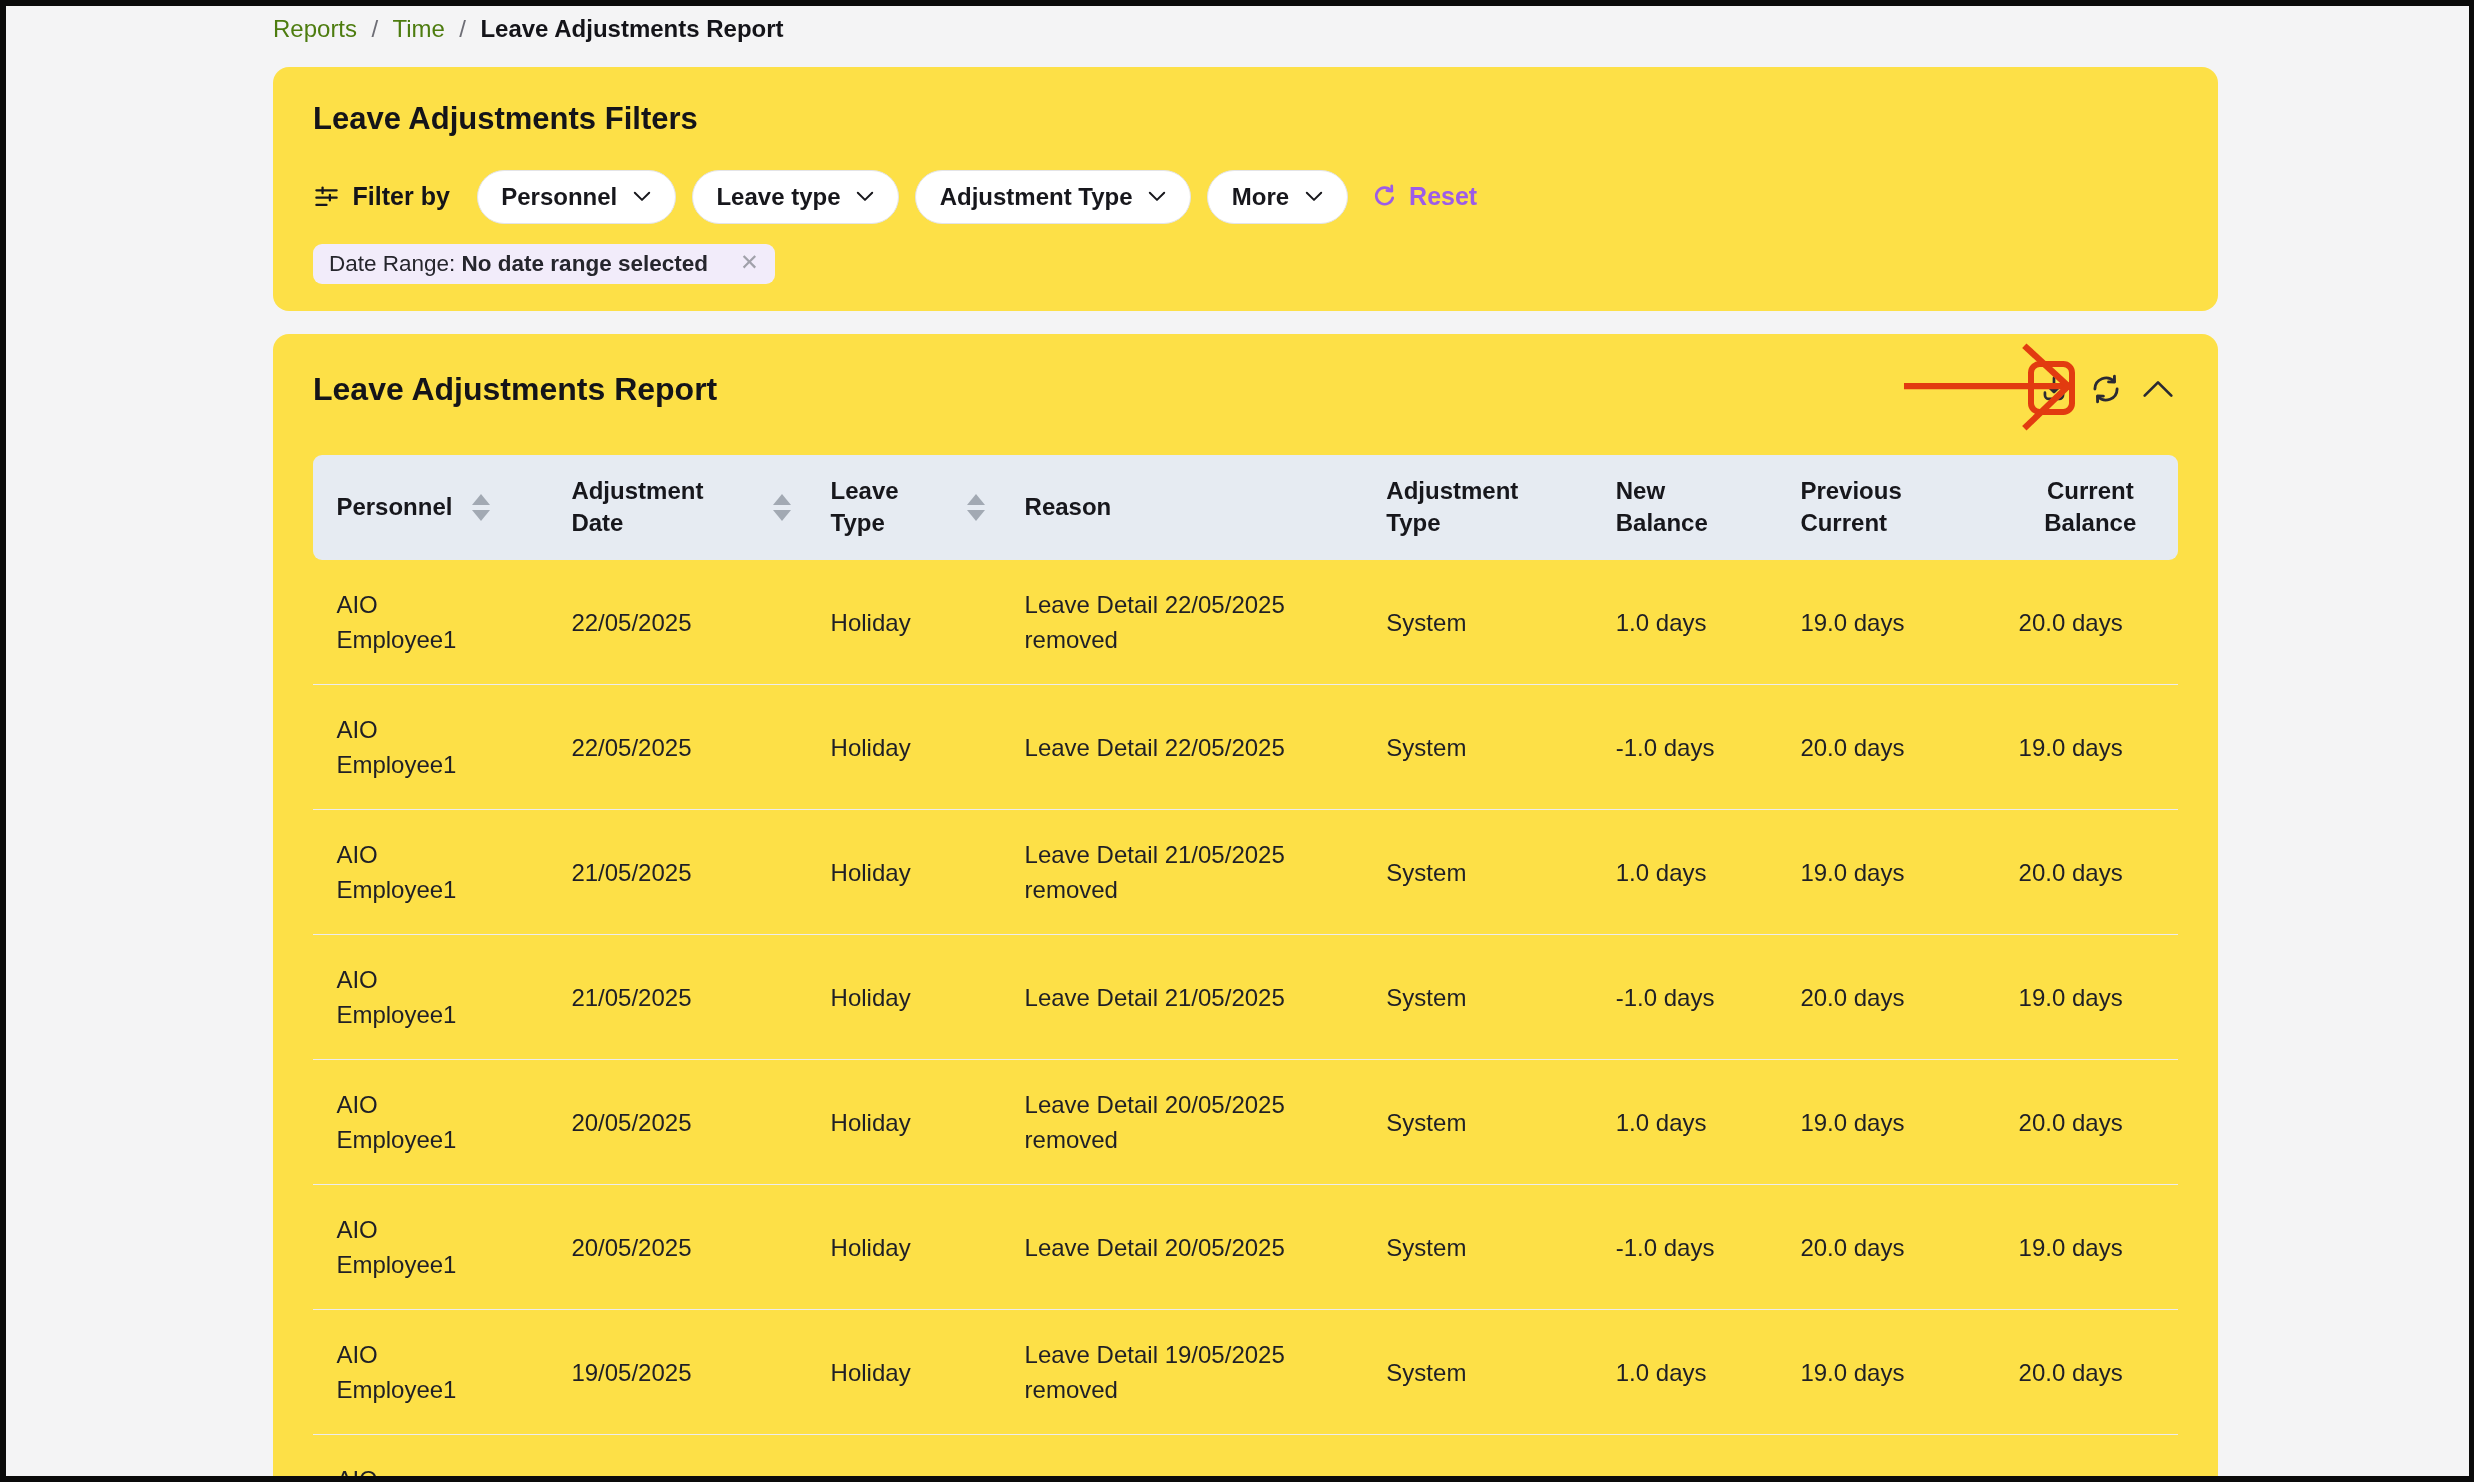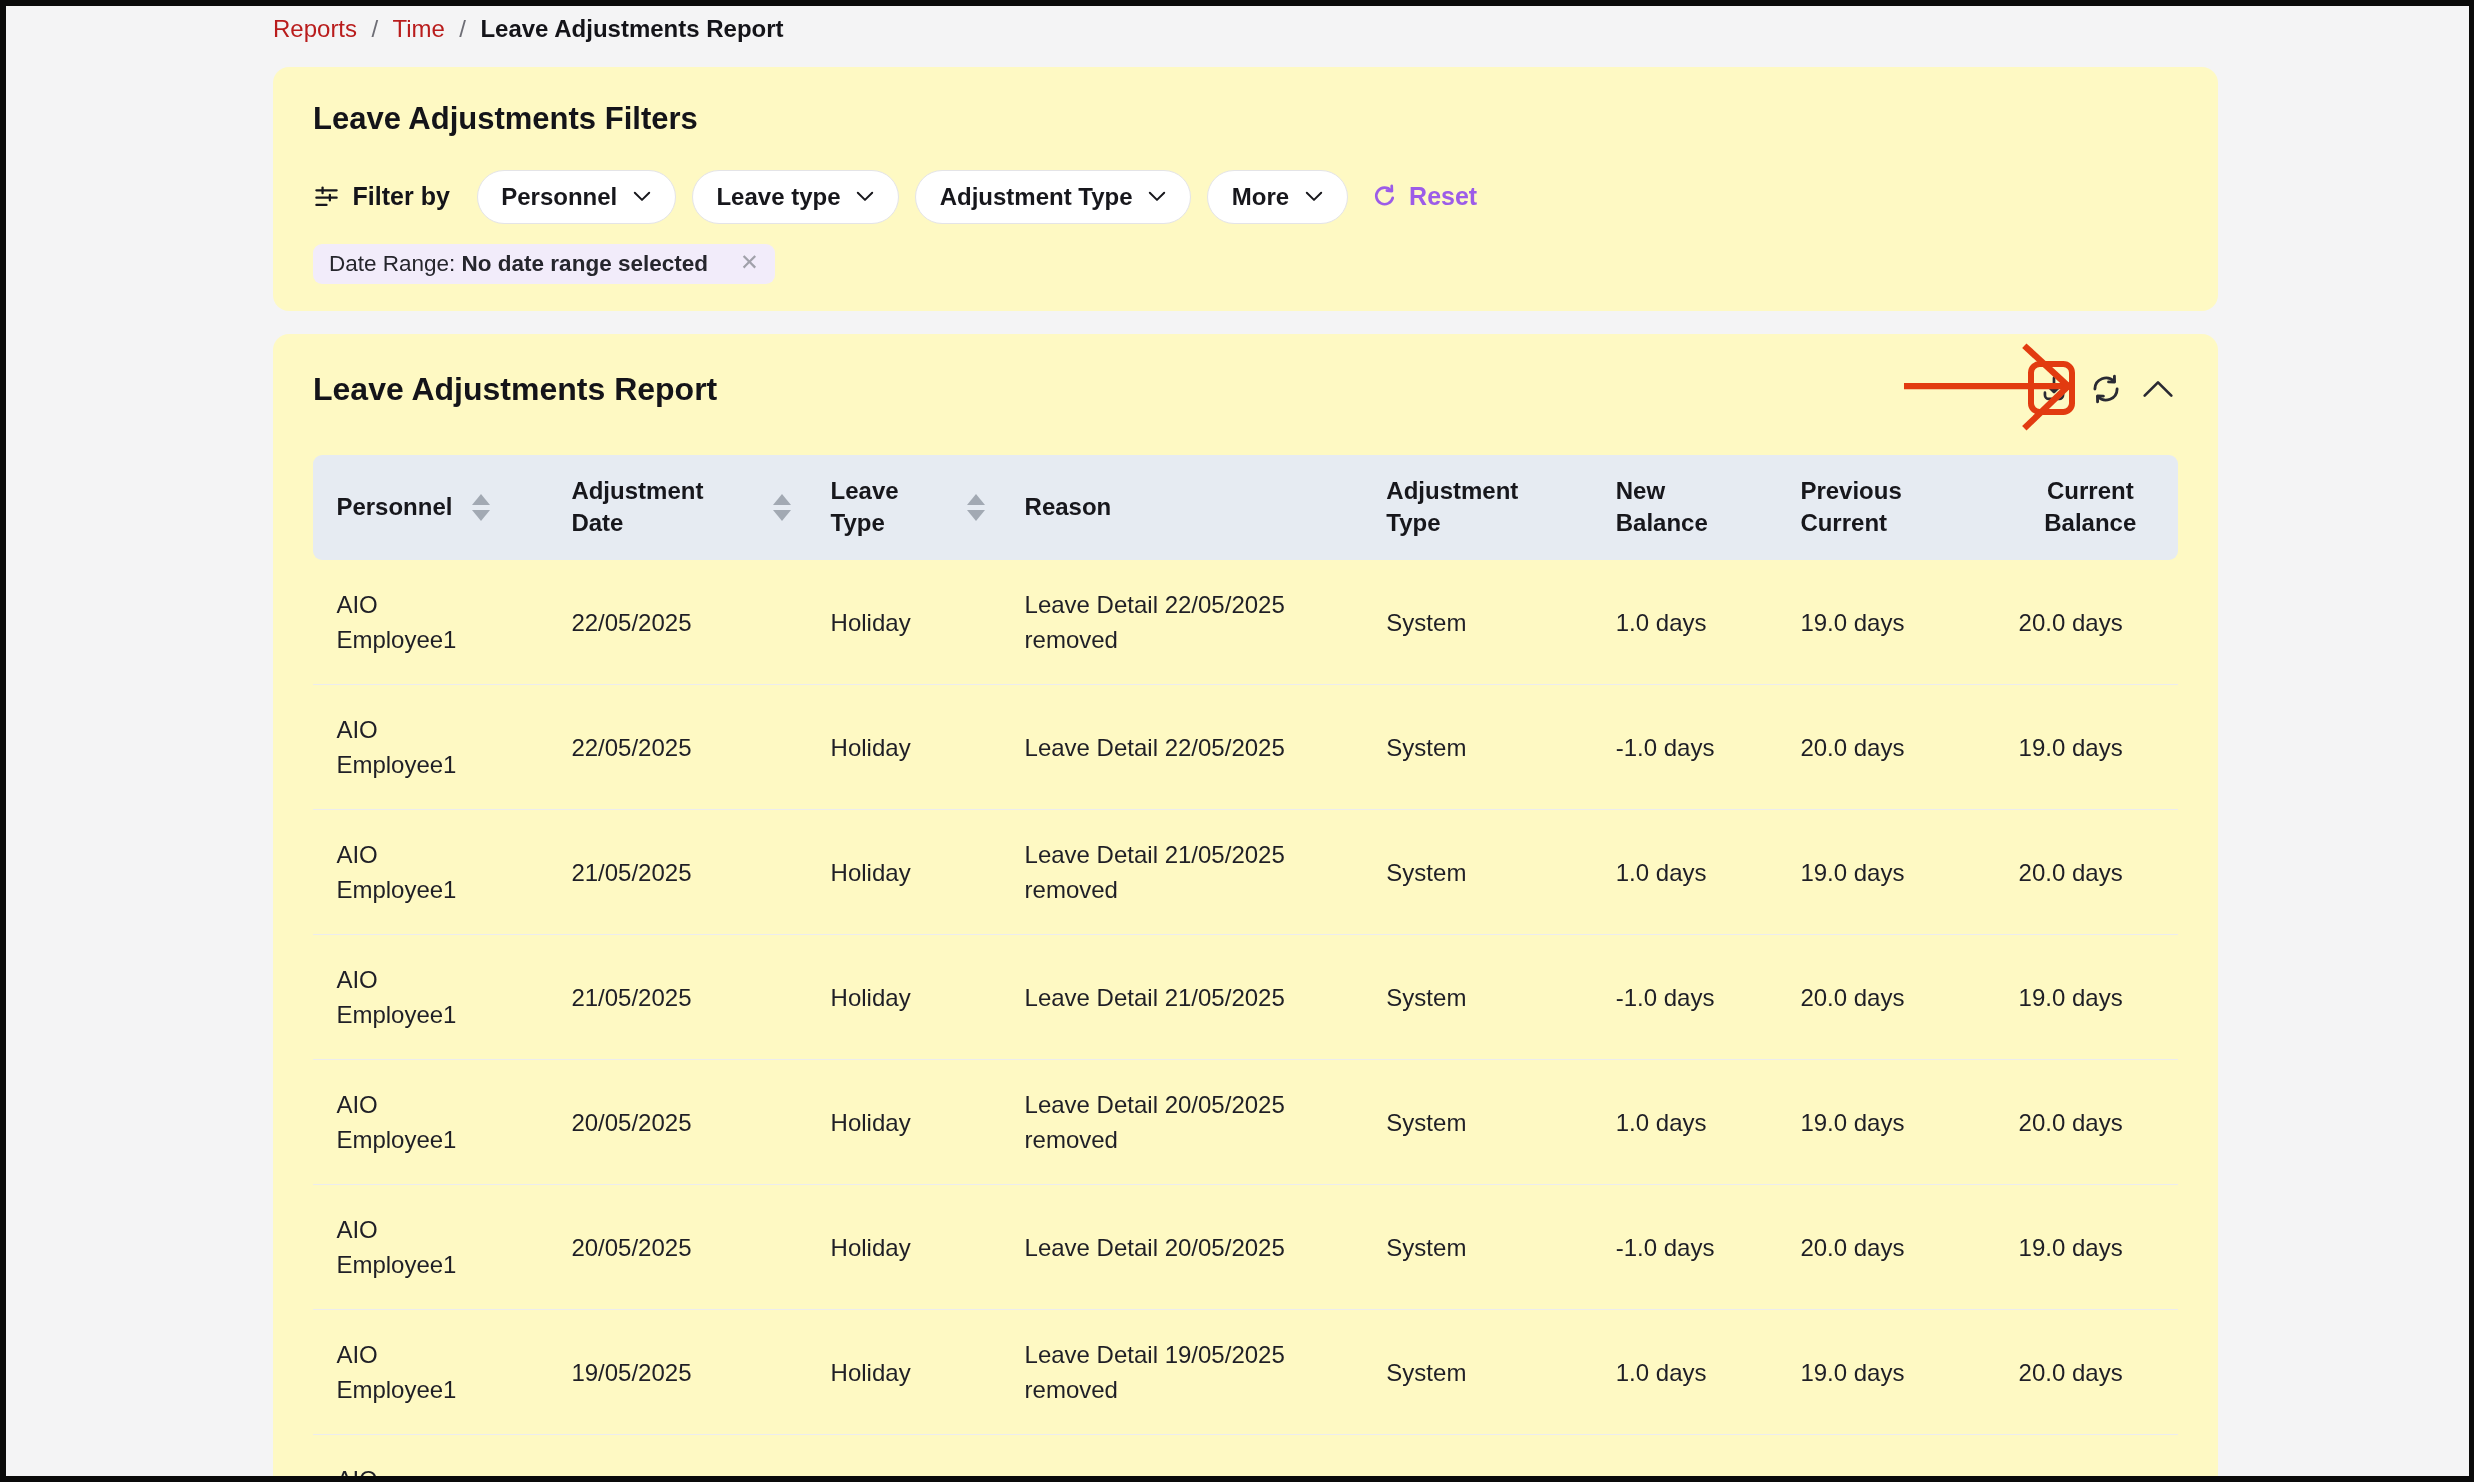--- a/index.html
+++ b/index.html
@@ -9,26 +9,26 @@
     background:#f4f4f5;
     border:6.3px solid #0a0a0a;
     overflow:hidden;
     font-family:"Liberation Sans",sans-serif;
     color:#222228;
   }
   .page{position:absolute;left:267px;top:0;width:1945px;}
 
   
   .breadcrumb{display:flex;align-items:center;gap:14.4px;margin-top:3.6px;height:38px;font-size:24px;}
-  .bc-item{color:#b91c1c;}
+  .bc-item{color:#4d7c0f;}
   .bc-item.current{color:#141419;font-weight:700;}
   .bc-sep{color:#6d6d75;font-size:24px;}
 
   
-  .card{background:#fef9c3;border-radius:16px;}
+  .card{background:#fde047;border-radius:16px;}
   .filters-card{margin-top:19px;padding:31px 40px 27px 40px;}
   .filters-title{font-size:31px;font-weight:700;color:#141419;line-height:41px;margin-bottom:31px;}
 
   .filter-row{display:flex;}
   .filter-by{display:flex;align-items:center;gap:12.6px;font-size:25px;font-weight:700;color:#141419;margin-right:27px;}
   .pills{display:flex;align-items:center;gap:16px;}
   .pill{
     display:inline-flex;align-items:center;gap:14.4px;
     height:54px;padding:0 23.4px;
     background:#fff;border:1.8px solid #e4e4e7;border-radius:900px;

